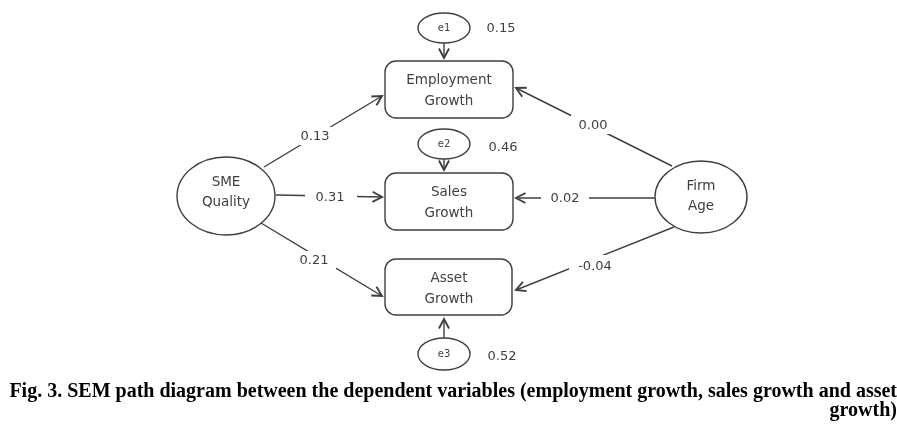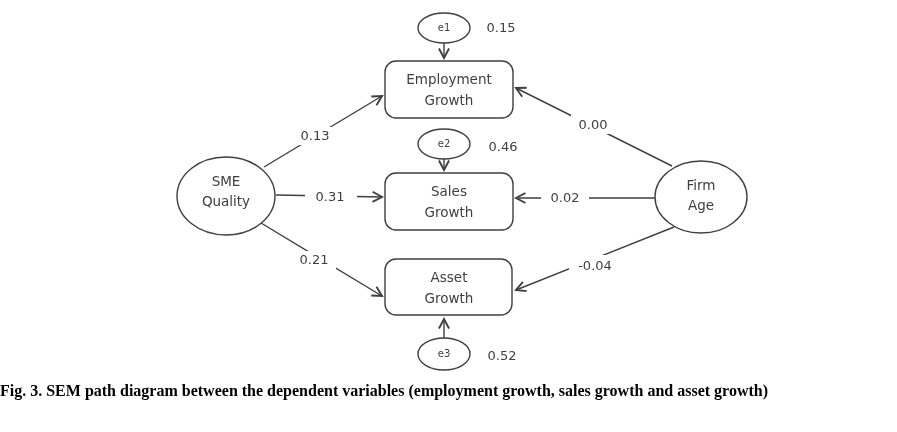--- a/index.html
+++ b/index.html
@@ -12,23 +12,23 @@
   .figure{position:relative;width:897px;height:432px;background:#fff;}
   svg{display:block;}
   .shape{fill:#ffffff;stroke:var(--stroke);stroke-width:1.4;}
   .pathline{fill:none;stroke:var(--stroke);stroke-width:1.4;}
   .labelbg{fill:#ffffff;stroke:none;}
   .nodetext{fill:var(--dtext);font-family:"DejaVu Sans",sans-serif;font-size:13.5px;text-anchor:middle;}
   .errtext{fill:var(--dtext);font-family:"DejaVu Sans",sans-serif;font-size:10px;text-anchor:middle;}
   .coef{fill:var(--dtext);font-family:"DejaVu Sans",sans-serif;font-size:13px;text-anchor:middle;}
   .caption{
     position:absolute;left:0;top:381px;width:897px;
-    text-align:left;color:var(--ctext);
+    text-align:right;color:var(--ctext);
     font-family:"Liberation Serif",serif;font-weight:bold;
-    font-size:16px;line-height:19px;
+    font-size:20px;line-height:19px;
   }
 </style>
 </head>
 <body>
 
 <div class="figure">
   <svg width="897" height="378" viewBox="0 0 897 378">
     <defs>
       <marker id="arrow" viewBox="0 0 10 10" refX="8.5" refY="5" markerWidth="9" markerHeight="9" orient="auto-start-reverse">
         <path d="M1,1 L8.5,5 L1,9" fill="none" stroke="#3f3f3f" stroke-width="1.5"></path>

